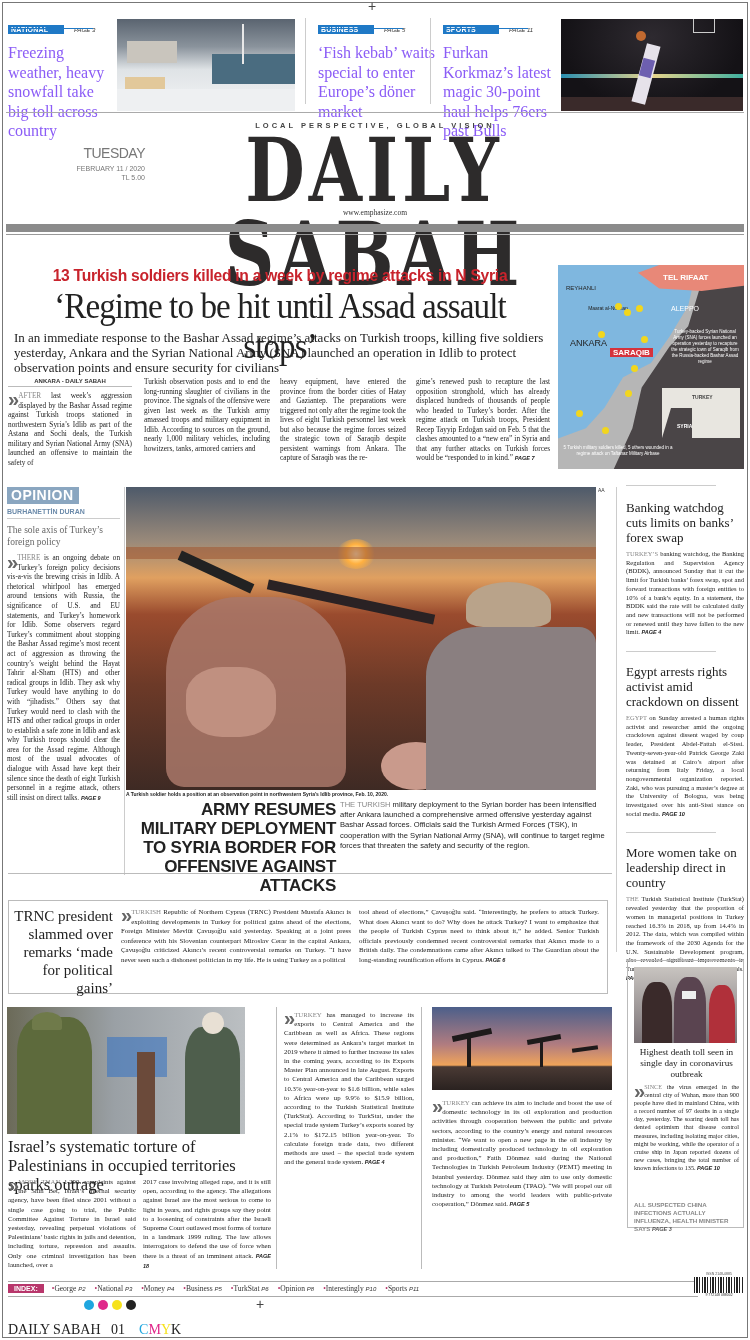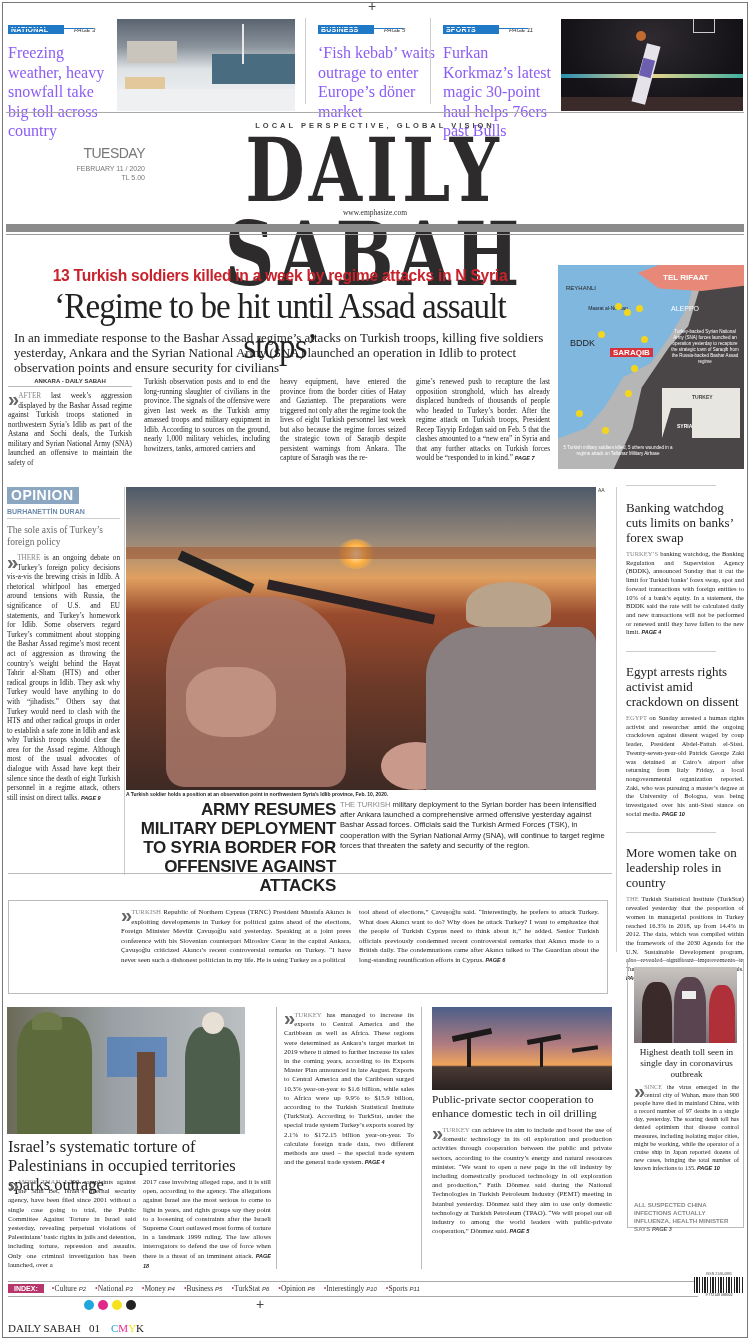--- a/index.html
+++ b/index.html
@@ -40,21 +40,21 @@
   <div class="abs" style="left:10px;top:22px;width:50px;height:22px;background:#c9c5bd"></div>
   <div class="abs" style="left:125px;top:5px;width:2px;height:40px;background:#e8e8e8"></div>
   <div class="abs" style="left:8px;top:58px;width:40px;height:24px;background:#e2c89a"></div>
   <div class="abs" style="left:0;top:70px;width:178px;height:22px;background:#eef0f2"></div>
 </div>
 <div class="vline" style="left:305px;top:18px;height:86px;background:#ccc"></div>
 
 <div class="abs" style="left:318px;top:18px;width:120px">
   <span class="tag">BUSINESS</span><span class="pg">PAGE 5</span>
   <div class="tag-line" style="left:0;top:10px;width:85px"></div>
-  <div class="teaser-h" style="margin-top:7px;font-size:16px;line-height:19.5px">‘Fish kebab’ waits outrage to enter Europe’s döner market</div>
+  <div class="teaser-h" style="margin-top:7px;font-size:16px;line-height:19.5px">‘Fish kebab’ waits special to enter Europe’s döner market</div>
 </div>
 <div class="vline" style="left:430px;top:18px;height:86px;background:#ccc"></div>
 
 <div class="abs" style="left:443px;top:18px;width:118px">
   <span class="tag">SPORTS</span><span class="pg">PAGE 11</span>
   <div class="tag-line" style="left:0;top:10px;width:85px"></div>
   <div class="teaser-h" style="margin-top:7px;font-size:16px;line-height:19.5px">Furkan Korkmaz’s latest magic 30-point haul helps 76ers past Bulls</div>
 </div>
 <div class="photo" style="left:561px;top:19px;width:182px;height:92px;background:radial-gradient(ellipse at 50% 20%,#2e2a30 0%,#141216 70%)">
   <div class="abs" style="left:0;top:55px;width:182px;height:4px;background:linear-gradient(90deg,#2a8fb0,#e8d48a,#3fb0a0)"></div>
@@ -91,21 +91,21 @@
 <div class="abs body" style="left:416px;top:377px;width:134px"><span>gime’s renewed push to recapture the last opposition stronghold, which has already displaced hundreds of thousands of people who headed to Turkey’s border. After the regime attack on Turkish troops, President Recep Tayyip Erdoğan said on Feb. 5 that the clashes amounted to a “new era” in Syria and that any further attacks on Turkish forces would be “responded to in kind.”</span> <span class="pref">PAGE 7</span></div>
 
 <div class="abs" style="left:558px;top:265px;width:186px;height:204px;background:#4a4547;overflow:hidden">
   <div class="abs" style="left:0;top:0;width:186px;height:204px;background:#b6b6b6;clip-path:polygon(0 0,80% 0,70% 30%,60% 40%,45% 60%,40% 80%,30% 100%,0 100%)"></div>
   <div class="abs" style="left:0;top:0;width:186px;height:204px;background:#7fb7df;clip-path:polygon(0 0,75% 0,70% 20%,60% 35%,50% 48%,35% 55%,25% 70%,15% 80%,0 85%)"></div>
   <div class="abs" style="left:80px;top:0;width:106px;height:26px;background:#e88878;clip-path:polygon(0 30%,20% 0,100% 0,100% 80%,60% 100%,20% 90%)"></div>
   <div class="abs sans" style="left:105px;top:8px;font-size:8px;color:#fff;font-weight:bold">TEL RIFAAT</div>
   <div class="abs sans" style="left:8px;top:20px;font-size:6px;color:#222">REYHANLI</div>
   <div class="abs sans" style="left:113px;top:40px;font-size:7px;color:#fff">ALEPPO</div>
   <div class="abs sans" style="left:30px;top:40px;width:40px;font-size:5px;color:#222;text-align:center;line-height:6px">Maarat al-Nu’man</div>
-  <div class="abs sans" style="left:12px;top:73px;font-size:9px;color:#222">BDDK</div>
+  <div class="abs sans" style="left:12px;top:73px;font-size:9px;color:#222">ANKARA</div>
   <div class="abs sans" style="left:52px;top:83px;font-size:8px;color:#fff;background:#d6333c;padding:0 3px;font-weight:bold">SARAQIB</div>
   <div class="abs" style="left:57px;top:38px;width:7px;height:7px;border-radius:50%;background:#f2d61e"></div>
   <div class="abs" style="left:66px;top:44px;width:7px;height:7px;border-radius:50%;background:#f2d61e"></div>
   <div class="abs" style="left:78px;top:40px;width:7px;height:7px;border-radius:50%;background:#f2d61e"></div>
   <div class="abs" style="left:40px;top:66px;width:7px;height:7px;border-radius:50%;background:#f2d61e"></div>
   <div class="abs" style="left:83px;top:71px;width:7px;height:7px;border-radius:50%;background:#f2d61e"></div>
   <div class="abs" style="left:73px;top:100px;width:7px;height:7px;border-radius:50%;background:#f2d61e"></div>
   <div class="abs" style="left:67px;top:125px;width:7px;height:7px;border-radius:50%;background:#f2d61e"></div>
   <div class="abs" style="left:18px;top:145px;width:7px;height:7px;border-radius:50%;background:#f2d61e"></div>
   <div class="abs" style="left:44px;top:162px;width:7px;height:7px;border-radius:50%;background:#f2d61e"></div>
@@ -150,26 +150,27 @@
     <div class="serif side-h">Banking watchdog cuts limits on banks’ forex swap</div>
     <div class="body" style="margin-top:5px;font-size:6.5px;line-height:8.7px"><span class="lead">TURKEY’S</span><span> banking watchdog, the Banking Regulation and Supervision Agency (BDDK), announced Sunday that it cut the limit for Turkish banks’ forex swap, spot and forward transactions with foreign entities to 10% of a bank’s equity. In a statement, the BDDK said the rate will be calculated daily and new transactions will not be performed or renewed until they have fallen to the new limit.</span> <span class="pref">PAGE 4</span></div>
   </div>
   <div class="hline" style="position:relative;width:90px;background:#ccc;margin:14px 0 12px;left:0"></div>
   <div>
     <div class="serif side-h">Egypt arrests rights activist amid crackdown on dissent</div>
     <div class="body" style="margin-top:5px;font-size:6.5px;line-height:8.7px"><span class="lead">EGYPT</span><span> on Sunday arrested a human rights activist and researcher amid the ongoing crackdown against dissent waged by coup leader, President Abdel-Fattah el-Sissi. Twenty-seven-year-old Patrick George Zaki was detained at Cairo’s airport after returning from Italy Friday, a local nongovernmental organization reported. Zaki, who was pursuing a master’s degree at the University of Bologna, was being investigated over his anti-Sissi stance on social media.</span> <span class="pref">PAGE 10</span></div>
   </div>
   <div class="hline" style="position:relative;width:90px;background:#ccc;margin:14px 0 12px;left:0"></div>
   <div>
-    <div class="serif side-h">More women take on leadership roles in country</div>
+    <div class="serif side-h">More women take on leadership direct in country</div>
     <div class="body" style="margin-top:5px;font-size:6.5px;line-height:8.7px"><span class="lead">THE</span><span> Turkish Statistical Institute (TurkStat) revealed yesterday that the proportion of women in managerial positions in Turkey reached 16.3% in 2018, up from 14.4% in 2012. The data, which was compiled within the framework of the 2030 Agenda for the U.N. Sustainable Development program, also revealed significant improvements in Turkey’s sustainable development goals.</span> <span class="pref">PAGE 8</span></div>
   </div>
 </div>
 
 <div class="abs" style="left:8px;top:900px;width:600px;height:94px;border:1px solid #bbb">
+  <div class="abs serif" style="left:4px;top:6px;width:100px;text-align:right;font-size:15px;line-height:18px;color:#222">TRNC president slammed over remarks ‘made for political gains’</div>
   <div class="abs body" style="left:112px;top:6px;width:230px;font-size:6.9px;line-height:9.5px"><span class="chev">»</span><span class="lead">TURKISH</span><span> Republic of Northern Cyprus (TRNC) President Mustafa Akıncı is exploiting developments in Turkey for political gains ahead of the elections, Foreign Minister Mevlüt Çavuşoğlu said yesterday. Speaking at a joint press conference with his Slovenian counterpart Miroslav Cerar in the capital Ankara, Çavuşoğlu criticized Akıncı’s recent controversial remarks on Turkey. “I have never seen such a dishonest politician in my life. He is using Turkey as a political</span></div>
   <div class="abs body" style="left:350px;top:6px;width:240px;font-size:6.9px;line-height:9.5px"><span>tool ahead of elections,” Çavuşoğlu said. “Interestingly, he prefers to attack Turkey. What does Akıncı want to do? Why does he attack Turkey? I want to emphasize that the people of Turkish Cyprus need to think about it,” he added. Senior Turkish officials previously condemned recent controversial remarks that Akıncı made to a British daily. The condemnations came after Akıncı talked to The Guardian about the long-standing reunification efforts in Cyprus.</span> <span class="pref">PAGE 6</span></div>
 </div>
 
 <div class="photo" style="left:7px;top:1007px;width:238px;height:127px;background:linear-gradient(90deg,#6b6a58 0%,#9aa0a5 45%,#bbbfc2 100%)">
   <div class="abs" style="left:10px;top:10px;width:75px;height:117px;background:#5d6a3c;border-radius:30% 30% 0 0"></div>
   <div class="abs" style="left:25px;top:5px;width:30px;height:18px;background:#6f7a4a;border-radius:50% 50% 10% 10%"></div>
   <div class="abs" style="left:100px;top:30px;width:60px;height:40px;background:#3a74c2;opacity:.6"></div>
   <div class="abs" style="left:130px;top:45px;width:18px;height:82px;background:#6b4a3a"></div>
   <div class="abs" style="left:178px;top:20px;width:55px;height:107px;background:#4e5e4c;border-radius:30% 30% 0 0"></div>
@@ -188,40 +189,39 @@
 <div class="vline" style="left:421px;top:1007px;height:262px"></div>
 
 <div class="photo" style="left:432px;top:1007px;width:180px;height:83px;background:linear-gradient(180deg,#4c5f8a 0%,#b07c80 45%,#f0a45a 70%,#4a3a34 72%,#2a2220 100%)">
   <div class="abs" style="left:20px;top:25px;width:40px;height:6px;background:#1e1a1a;transform:rotate(-12deg)"></div>
   <div class="abs" style="left:35px;top:30px;width:4px;height:30px;background:#1e1a1a"></div>
   <div class="abs" style="left:95px;top:30px;width:34px;height:5px;background:#1e1a1a;transform:rotate(-10deg)"></div>
   <div class="abs" style="left:108px;top:34px;width:3px;height:26px;background:#1e1a1a"></div>
   <div class="abs" style="left:140px;top:40px;width:26px;height:4px;background:#1e1a1a;transform:rotate(-8deg)"></div>
 </div>
 <div class="abs" style="left:432px;top:1093px;width:180px">
-  <div class="serif" style="font-size:11.3px;line-height:13.5px;color:#222">Public-private sector cooperation to enhance domestic tech in oil drilling</div>
   <div class="body" style="margin-top:5px;font-size:6.8px;line-height:9.2px"><span class="chev">»</span><span class="lead">TURKEY</span><span> can achieve its aim to include and boost the use of domestic technology in its oil exploration and production activities through cooperation between the public and private sectors, according to the country’s energy and natural resources minister. “We want to open a new page in the oil industry by including domestically produced technology in oil exploration and production,” Fatih Dönmez said during the National Technologies in Turkish Petroleum Industry (PEMT) meeting in Istanbul yesterday. Dönmez said they aim to use only domestic technology at Turkish Petroleum (TPAO). “We will propel our oil industry to among the world leaders with public-private cooperation,” Dönmez said.</span> <span class="pref">PAGE 5</span></div>
 </div>
 
 <div class="abs" style="left:627px;top:960px;width:117px;height:268px;border:1px solid #bbb">
   <div class="photo" style="left:6px;top:6px;width:103px;height:76px;background:linear-gradient(180deg,#c8c4c0,#7a7276)">
     <div class="abs" style="left:8px;top:15px;width:30px;height:61px;background:#3a2a2a;border-radius:40% 40% 0 0"></div>
     <div class="abs" style="left:40px;top:10px;width:32px;height:66px;background:#5a4450;border-radius:40% 40% 0 0"></div>
     <div class="abs" style="left:48px;top:24px;width:14px;height:8px;background:#eee"></div>
     <div class="abs" style="left:75px;top:18px;width:26px;height:58px;background:#b0303a;border-radius:40% 40% 0 0"></div>
   </div>
   <div class="abs serif" style="left:6px;top:86px;width:105px;text-align:center;font-size:9.2px;line-height:11px;color:#222">Highest death toll seen in single day in coronavirus outbreak</div>
   <div class="abs body" style="left:6px;top:122px;width:105px;font-size:6.2px;line-height:8.1px"><span class="chev">»</span><span class="lead">SINCE</span><span> the virus emerged in the central city of Wuhan, more than 900 people have died in mainland China, with a record number of 97 deaths in a single day, yesterday. The soaring death toll has dented optimism that disease control measures, including isolating major cities, might be working, while the operator of a cruise ship in Japan reported dozens of new cases, bringing the total number of known infections to 135.</span> <span class="pref">PAGE 10</span></div>
   <div class="abs sans" style="left:6px;top:240px;width:105px;font-size:6.2px;line-height:8px;font-weight:bold;color:#888"><span>ALL SUSPECTED CHINA INFECTIONS ACTUALLY INFLUENZA, HEALTH MINISTER SAYS</span> <span class="pref" style="color:#555">PAGE 3</span></div>
 </div>
 
 <div class="hline" style="left:8px;top:1281px;width:690px;background:#aaa"></div>
 <div class="abs" style="left:8px;top:1282px;width:690px;height:12px;display:flex;align-items:center">
   <span class="sans" style="background:#b8366b;color:#fff;font-size:7px;font-weight:bold;padding:1px 6px;margin-right:8px">INDEX:</span>
-  <span class="idx-item"><span class="b">•</span><span>Culture</span> <i>P2</i></span>
+  <span class="idx-item"><span class="b">•</span><span>George</span> <i>P2</i></span>
   <span class="idx-item"><span class="b">•</span><span>National</span> <i>P3</i></span>
   <span class="idx-item"><span class="b">•</span><span>Money</span> <i>P4</i></span>
   <span class="idx-item"><span class="b">•</span><span>Business</span> <i>P5</i></span>
   <span class="idx-item"><span class="b">•</span><span>TurkStat</span> <i>P6</i></span>
   <span class="idx-item"><span class="b">•</span><span>Opinion</span> <i>P8</i></span>
   <span class="idx-item"><span class="b">•</span><span>Interestingly</span> <i>P10</i></span>
   <span class="idx-item"><span class="b">•</span><span>Sports</span> <i>P11</i></span>
 </div>
 <div class="hline" style="left:8px;top:1296px;width:690px;background:#aaa"></div>
 
@@ -233,16 +233,16 @@
 
 <div class="abs" style="left:84px;top:1300px;display:flex">
   <span class="dot" style="background:#1fa6df"></span>
   <span class="dot" style="background:#e0288a"></span>
   <span class="dot" style="background:#f6e21c"></span>
   <span class="dot" style="background:#222"></span>
 </div>
 <div class="abs sans" style="left:256px;top:1296px;font-size:14px;color:#444;font-weight:lighter">+</div>
 <div class="abs sans" style="left:368px;top:-2px;font-size:14px;color:#444">+</div>
 
-<div class="abs serif" style="left:8px;top:1322px;font-size:11px;color:#222">
+<div class="abs serif" style="left:8px;top:1322px;font-size:14px;color:#222">
   <span>DAILY SABAH</span>&nbsp;&nbsp;&nbsp;<span>01</span>&nbsp;&nbsp;&nbsp;
   <span style="color:#1fa6df">C</span><span style="color:#e0288a">M</span><span style="color:#f6e21c">Y</span><span style="color:#222">K</span>
 </div>
 
 </body></html>

